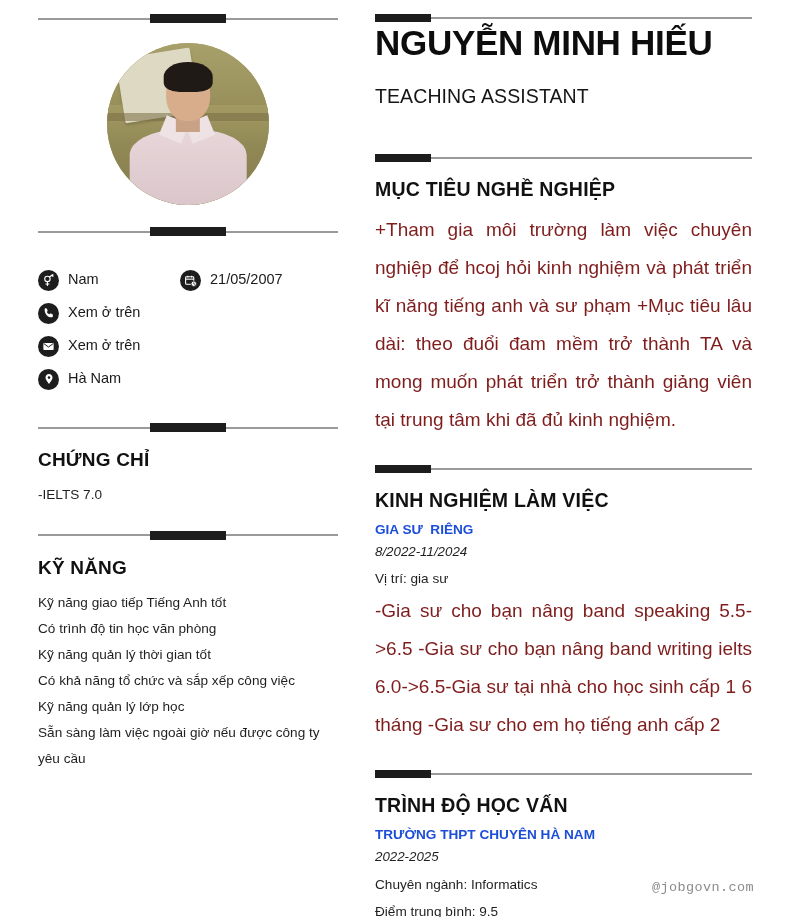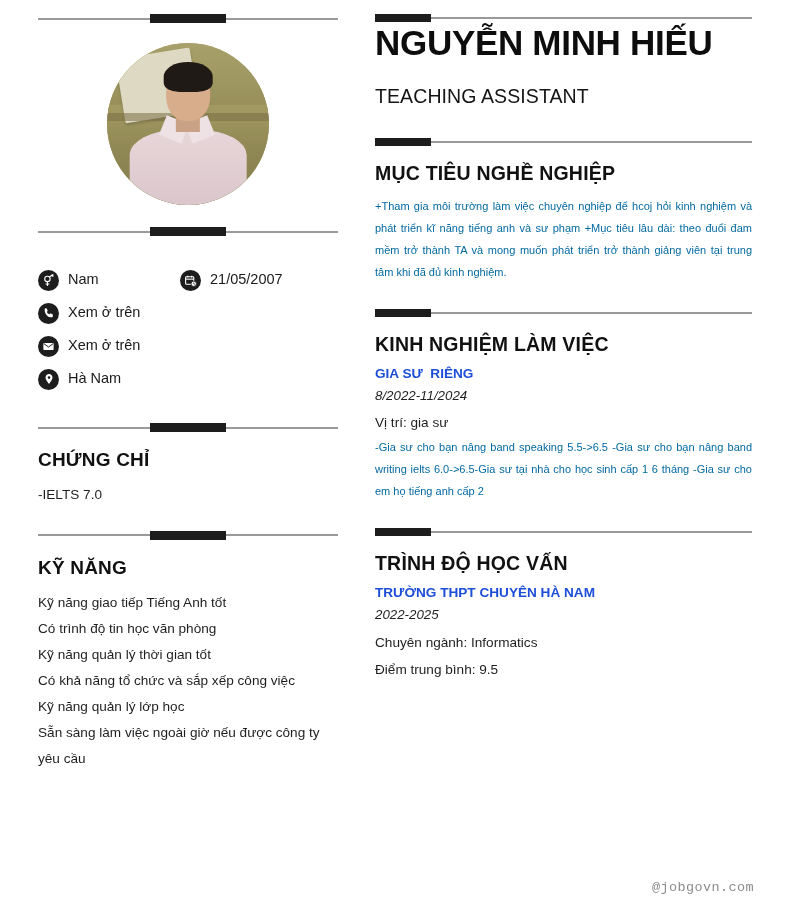--- a/index.html
+++ b/index.html
@@ -234,37 +234,37 @@
     font-weight: bold;
     line-height: 1.22;
     letter-spacing: -0.3px;
     color: #0d0d0d;
   }
   .job-title {
     font-size: 19.5px;
     font-weight: normal;
     letter-spacing: 0.1px;
     margin-top: 20px;
-    margin-bottom: 30px;
+    margin-bottom: 46px;
     color: #151515;
   }
 
   .right-heading {
     font-size: 19.5px;
     font-weight: bold;
     letter-spacing: 0.2px;
     margin-top: 16px;
     margin-bottom: 10px;
     color: #111111;
   }
   .para {
-    font-size: 11px;
+    font-size: 19px;
     line-height: 2.0;
     text-align: justify;
-    color: #0369a1;
+    color: #7f1d1d;
   }
   .sub-org {
     font-size: 13.6px;
     font-weight: bold;
     margin-top: 2px;
     margin-bottom: 2px;
     color: #1d4ed8;
     white-space: pre;
   }
   .date-italic {

